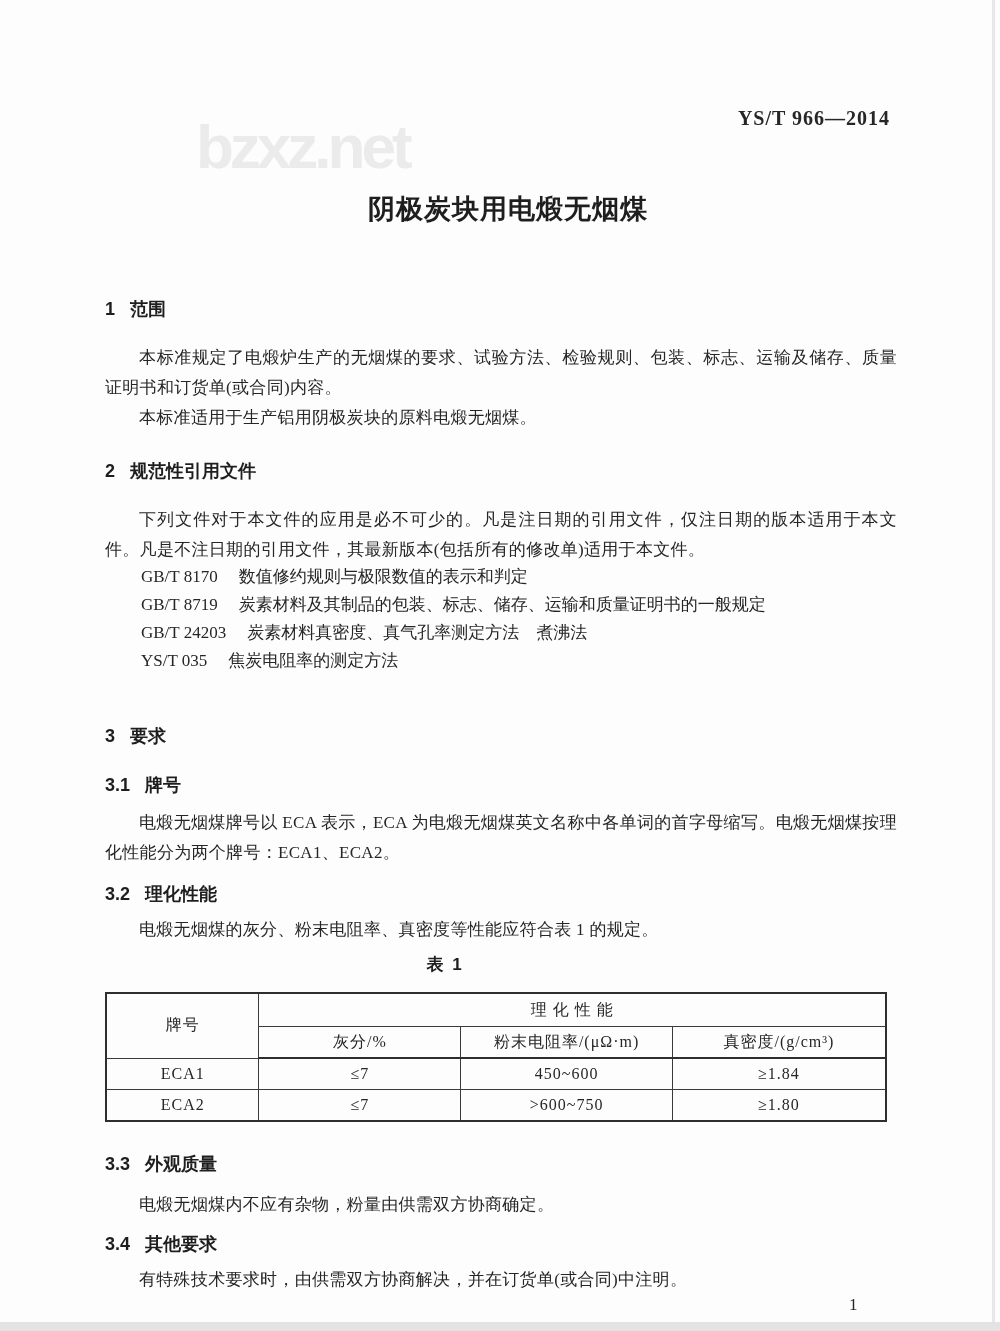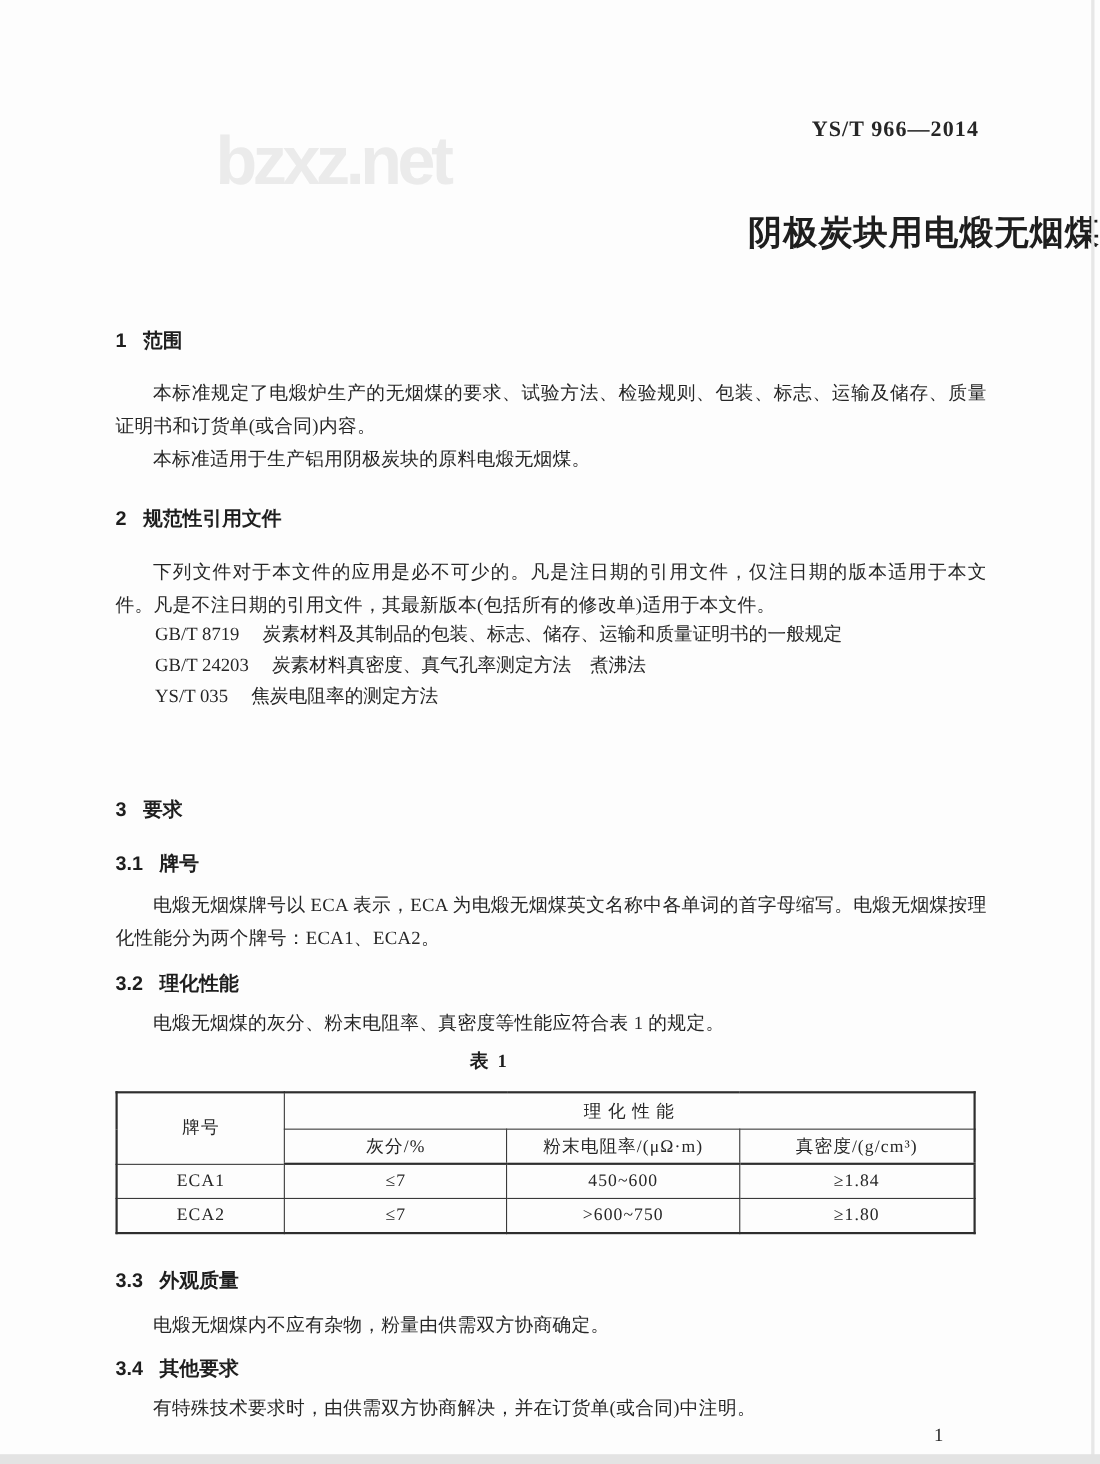--- a/index.html
+++ b/index.html
@@ -14,41 +14,41 @@
     font-size:20px; font-weight:bold; letter-spacing:1px;
     font-family:"Liberation Serif","DejaVu Serif",serif;
   }
   .watermark {
     position:absolute; left:196px; top:116px;
     font-family:"Liberation Sans","DejaVu Sans",sans-serif;
     font-weight:bold; font-size:62px; line-height:1;
     color:#ebebeb; letter-spacing:-4px; user-select:none;
   }
   .doc-title {
-    position:absolute; left:16px; right:0; top:191px; text-align:right;
+    position:absolute; left:16px; right:0; top:191px; text-align:center;
     font-family:"Liberation Sans","DejaVu Sans",sans-serif;
-    font-weight:bold; font-size:31px; letter-spacing:1px; color:#1e1e1e;
+    font-weight:bold; font-size:27px; letter-spacing:1px; color:#1e1e1e;
   }
   .h {
     position:absolute; left:105px;
     font-family:"Liberation Sans","DejaVu Sans",sans-serif;
     font-weight:bold; font-size:18px; line-height:24px; color:#1e1e1e;
   }
   .h .num { display:inline-block; margin-right:15px; }
   .p {
     position:absolute; left:105px; width:792px;
     font-size:17px; line-height:30px; text-align:justify;
     text-indent:2em; letter-spacing:0.3px;
   }
   .refs { position:absolute; left:141px; top:563px; width:760px; font-size:17px; }
   .ref-line { height:28px; line-height:28px; white-space:nowrap; }
   .ref-code { display:inline-block; margin-right:21px; }
   .table-caption {
     position:absolute; left:0; right:110px; top:953px; text-align:center;
-    font-family:Liberation Serif, serif;
+    font-family:Liberation Sans, sans-serif;
     font-weight:bold; font-size:17px; color:#1e1e1e; letter-spacing:2px;
   }
   table.spec {
     position:absolute; left:105px; top:992px; width:782px;
     border-collapse:collapse; table-layout:fixed;
     font-size:16px; color:#262626;
   }
   table.spec th, table.spec td {
     border:1px solid #3a3a3a; text-align:center;
     font-weight:normal; padding:0; letter-spacing:1px;
@@ -79,20 +79,23 @@
   </div>
   <div class="p" style="top:403px;">本标准适用于生产铝用阴极炭块的原料电煅无烟煤。</div>
   <div class="p" style="top:343px;">本标准规定了电煅炉生产的无烟煤的要求、试验方法、检验规则、包装、标志、运输及储存、质量证明书和订货单(或合同)内容。</div>
 
   <div class="h" style="top:459px;">
     <span class="num">2</span><span>规范性引用文件</span>
   </div>
   <div class="p" style="top:505px;">下列文件对于本文件的应用是必不可少的。凡是注日期的引用文件，仅注日期的版本适用于本文件。凡是不注日期的引用文件，其最新版本(包括所有的修改单)适用于本文件。</div>
 
   <div class="refs">
+    <div class="ref-line">
+      <span class="ref-code">GB/T 8170</span><span>数值修约规则与极限数值的表示和判定</span>
+    </div>
     <div class="ref-line">
       <span class="ref-code">GB/T 8719</span><span>炭素材料及其制品的包装、标志、储存、运输和质量证明书的一般规定</span>
     </div>
     <div class="ref-line">
       <span class="ref-code">GB/T 24203</span><span>炭素材料真密度、真气孔率测定方法　煮沸法</span>
     </div>
     <div class="ref-line">
       <span class="ref-code">YS/T 035</span><span>焦炭电阻率的测定方法</span>
     </div>
   </div>

